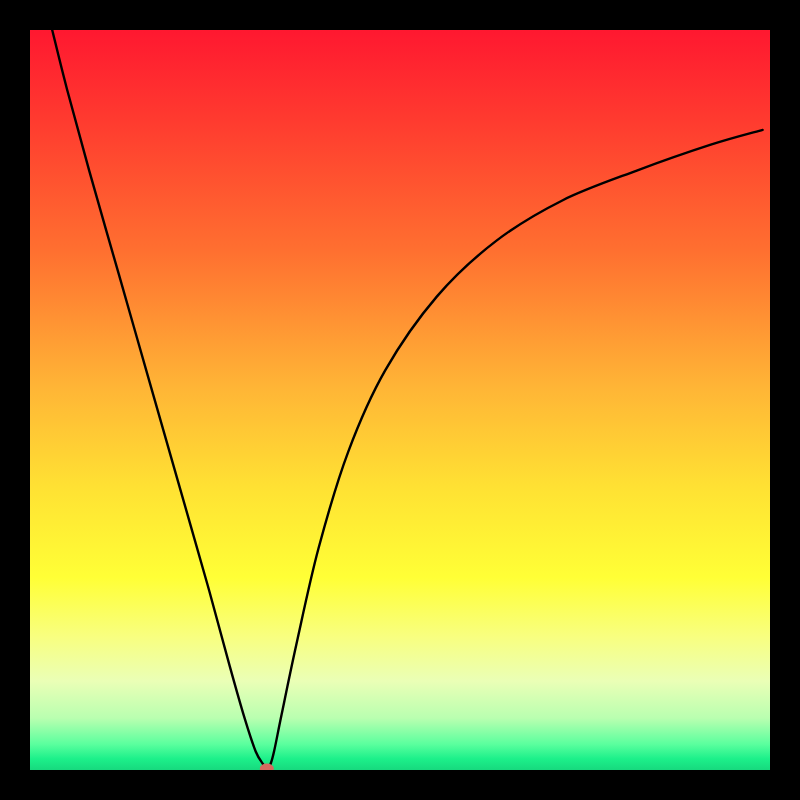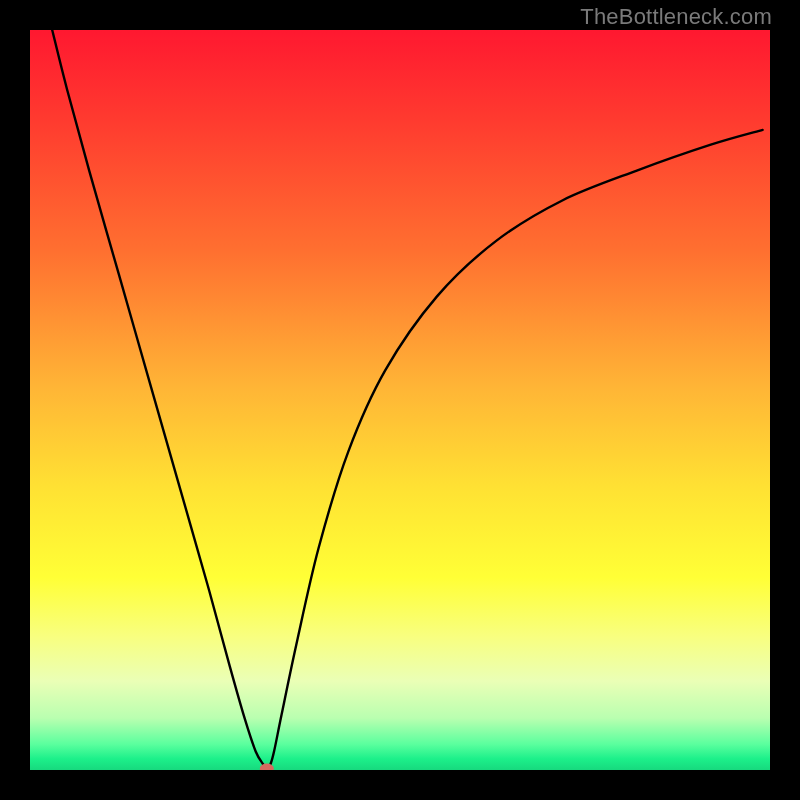--- a/index.html
+++ b/index.html
@@ -72,14 +72,13 @@
       </defs>
       <rect x="0" y="0" width="740" height="740" fill="url(#bg-grad)"></rect>
     </svg>
 
     <svg class="curve-svg" viewBox="0 0 740 740" preserveAspectRatio="none">
       <path id="curve-path" fill="none" stroke="#000000" stroke-width="2.4" stroke-linejoin="round" stroke-linecap="round" d="M 22.20 0.00 C 24.57 9.47, 31.08 36.70, 37.00 59.20 C 42.92 81.70, 50.91 111.00, 59.20 140.60 C 67.49 170.20, 79.33 211.05, 88.80 244.20 C 98.27 277.35, 108.93 314.65, 118.40 347.80 C 127.87 380.95, 138.53 418.25, 148.00 451.40 C 157.47 484.55, 169.31 525.40, 177.60 555.00 C 185.89 584.60, 193.88 615.09, 199.80 636.40 C 205.72 657.71, 210.46 674.58, 214.60 688.20 C 218.74 701.82, 222.74 714.16, 225.70 721.50 C 228.66 728.84, 231.32 731.36, 233.10 734.08 C 234.88 736.80, 235.62 738.52, 236.80 738.52 C 237.98 738.52, 239.32 736.92, 240.50 734.08 C 241.68 731.24, 242.42 728.69, 244.20 720.76 C 245.98 712.83, 248.05 701.55, 251.60 684.50 C 255.15 667.45, 260.48 640.84, 266.40 614.20 C 272.32 587.56, 280.31 548.78, 288.60 518.00 C 296.89 487.22, 307.54 450.22, 318.20 421.80 C 328.86 393.38, 340.99 365.26, 355.20 340.40 C 369.41 315.54, 389.24 287.12, 407.00 266.40 C 424.76 245.68, 446.07 226.29, 466.20 210.90 C 486.33 195.51, 510.30 181.45, 532.80 170.20 C 555.30 158.95, 583.12 149.48, 606.80 140.60 C 630.48 131.72, 660.67 121.21, 680.80 114.70 C 700.93 108.19, 724.31 102.27, 732.60 99.90"></path>
       <ellipse id="min-marker" rx="7" ry="5" cx="236.80" cy="738.52" fill="#d46a5f"></ellipse>
     </svg>
   </div>
 
-  <div class="watermark">TheBottleneck.com</div>
 </div>
 
 </body></html>

